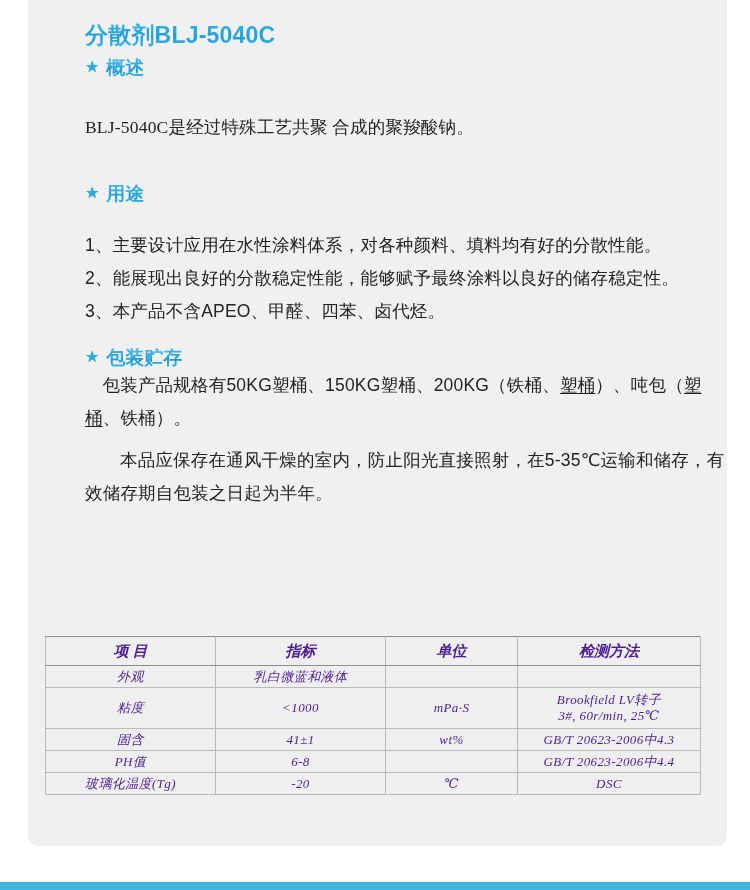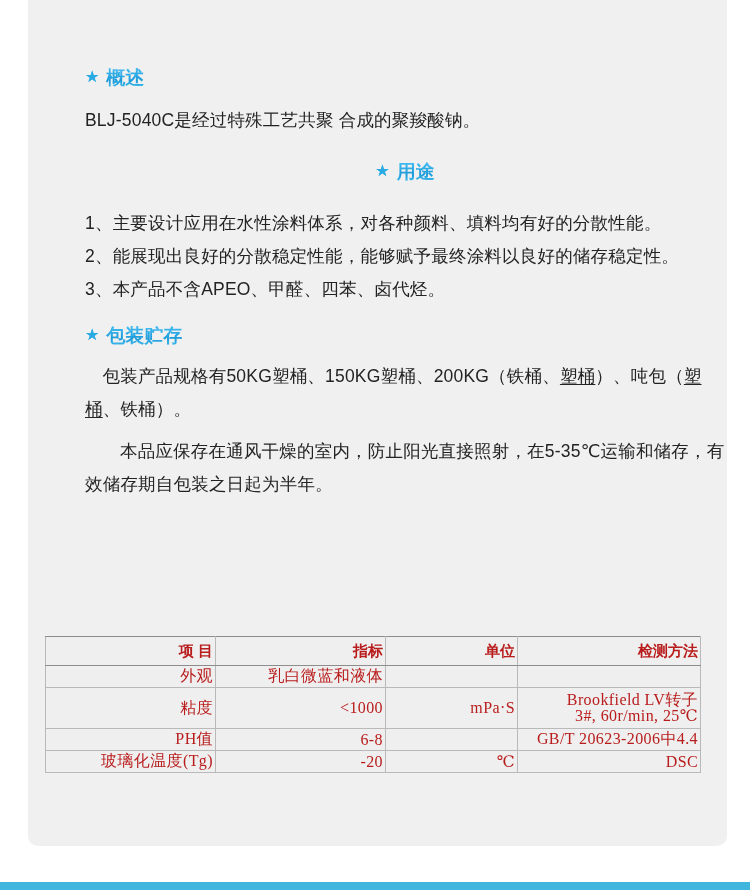--- a/index.html
+++ b/index.html
@@ -40,21 +40,21 @@
     background-clip: text;
     color: #2aabe4;
     -webkit-text-fill-color: transparent;
     white-space: nowrap;
   }
 
   
   .content {
     position: absolute;
     left: 57px;
-    top: 82px;
+    top: 72px;
     width: 640px;
   }
 
   .sec-head {
     font-size: 19px;
     font-weight: bold;
     color: #2aabe4;
     background: linear-gradient(180deg, #45bdf2 0%, #1b9bd9 60%, #49c3f4 100%);
     -webkit-background-clip: text;
     background-clip: text;
@@ -71,61 +71,62 @@
   }
 
   .para {
     font-size: 17.5px;
     color: #232323;
     line-height: 33px;
     letter-spacing: .2px;
   }
 
   .sec-overview  { margin-top: 0px; }
-  .p-overview    { margin-top: 15px; }
-
-  .sec-use       { margin-top: 25px; text-align: center; }
+  .p-overview    { margin-top: 32px; font-family: Liberation Serif, serif; }
+
+  .sec-use       { margin-top: 40px; }
   .p-use         { margin-top: 24px; }
 
   .sec-pack      { margin-top: 20px; }
-  .p-pack1       { margin-top: 13px; text-indent: 1em; }
+  .p-pack1       { text-indent: 1em; }
   .p-pack2       { margin-top: 9px;  text-indent: 2em; }
 
   .uline { text-decoration: underline; text-underline-offset: 2px; }
 
   
   .spec-wrap {
     position: absolute;
     left: 45px;
     top: 636px;
     width: 655px;
   }
   table.spec {
     border-collapse: collapse;
     width: 655px;
     table-layout: fixed;
     background: #efefef;
     font-family: "Liberation Serif", "DejaVu Serif", serif;
   }
   table.spec th, table.spec td {
     border: 1px solid #b9b9b9;
-    text-align: right;
-    color: #b91c1c;
+    text-align: center;
+    color: #4c1d95;
     padding: 0 2px;
+    font-style: italic;
   }
   table.spec th {
     font-size: 15px;
     font-weight: bold;
     height: 28px;
     font-family: "Liberation Sans", "DejaVu Sans", sans-serif;
     border-top: 1px solid #8d8d8d;
     border-bottom: 1px solid #8d8d8d;
   }
   table.spec td {
-    font-size: 16px;
+    font-size: 13px;
     height: 21px;
     letter-spacing: .4px;
   }
   tr.tall td { height: 40px; }
   td.multiline { line-height: 16px; }
 
   .col1 { width: 170px; }
   .col2 { width: 170px; }
   .col3 { width: 132px; }
   .col4 { width: 183px; }
@@ -138,20 +139,21 @@
     width: 750px;
     height: 8px;
     background: #40b6de;
   }
 </style>
 </head>
 <body>
 
 <div id="card">
 
+  <div class="doc-title">分散剂BLJ-5040C</div>
 
   <div class="content">
 
     <div class="sec-head sec-overview">
       <span class="star">★</span><span>概述</span>
     </div>
     <div class="para p-overview">BLJ-5040C是经过特殊工艺共聚 合成的聚羧酸钠。</div>
 
     <div class="sec-head sec-use">
       <span class="star">★</span><span>用途</span>
@@ -195,20 +197,26 @@
       <tr class="tall">
         <td>粘度</td>
         <td>&lt;1000</td>
         <td>mPa·S</td>
         <td class="multiline">
           <div>Brookfield LV转子</div>
           <div>3#, 60r/min, 25℃</div>
         </td>
       </tr>
       <tr>
+        <td>固含</td>
+        <td>41±1</td>
+        <td>wt%</td>
+        <td>GB/T 20623-2006中4.3</td>
+      </tr>
+      <tr>
         <td>PH值</td>
         <td>6-8</td>
         <td></td>
         <td>GB/T 20623-2006中4.4</td>
       </tr>
       <tr>
         <td>玻璃化温度(Tg)</td>
         <td>-20</td>
         <td>℃</td>
         <td>DSC</td>

